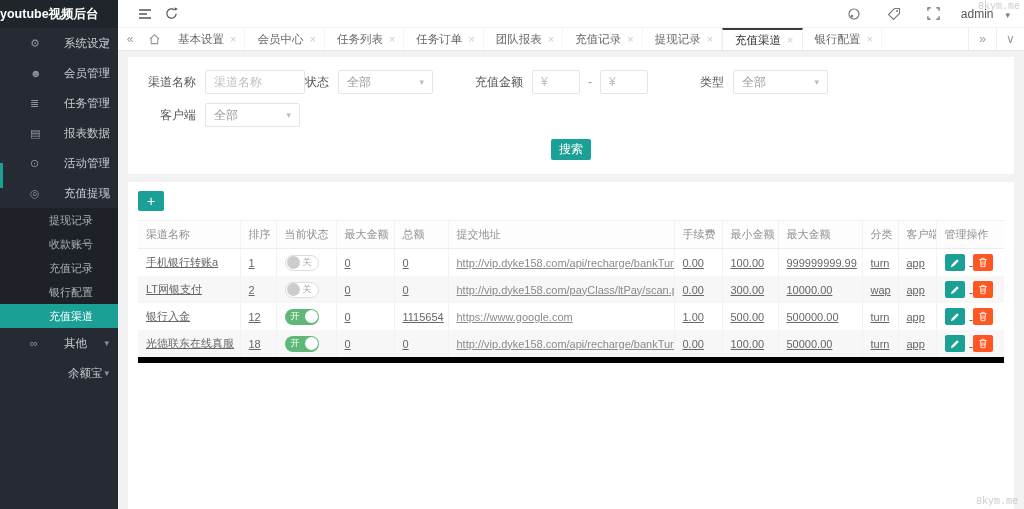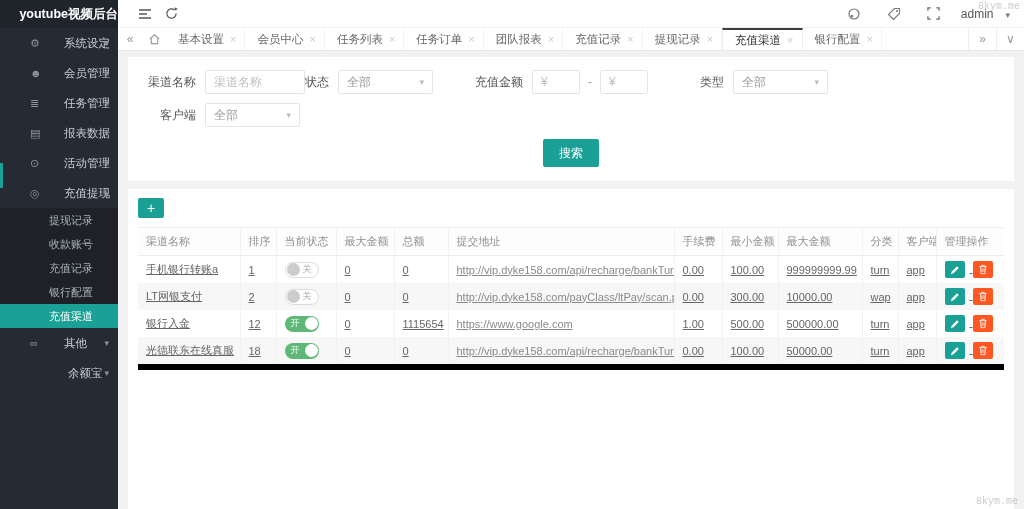--- a/index.html
+++ b/index.html
@@ -3,21 +3,21 @@
 <meta charset="utf-8">
 <style>
   * { box-sizing: border-box; margin: 0; padding: 0; }
   html,body { width:1024px; height:509px; overflow:hidden; }
   body { font-family:"Liberation Sans","DejaVu Sans",sans-serif; background:#fff; position:relative; font-size:12px; }
 
   .app { display:flex; width:1024px; height:509px; }
 
   
   .sidebar { width:118px; background:#262b33; color:#c7ccd2; flex-shrink:0; position:relative; }
-  .logo { height:28px; line-height:28px; text-align:right; color:#fff; font-size:12.5px; font-weight:bold; background:#20252c; white-space:nowrap; overflow:hidden; }
+  .logo { height:28px; line-height:28px; text-align:left; color:#fff; font-size:12.5px; font-weight:bold; background:#20252c; white-space:nowrap; overflow:hidden; }
   .nav-item { height:30px; display:flex; align-items:center; padding-left:30px; position:relative; cursor:pointer; font-size:11.5px; color:#c7ccd2; }
   .nav-item .nav-icon { width:15px; font-size:11px; color:#8d949c; flex-shrink:0; }
   .nav-item .nav-label { margin-left:19px; white-space:nowrap; }
   .nav-chev { position:absolute; right:9px; color:#8d949c; font-size:9px; }
   .nav-chev::after { content:"▾"; }
   .nav-item.expanded .nav-chev::after { content:"▴"; }
   .submenu { background:#1e2228; }
   .sub-item { height:24px; line-height:24px; padding-left:49px; font-size:11px; color:#aab1b8; cursor:pointer; white-space:nowrap; }
   .sub-item.active { background:#1aa094; color:#fff; }
   .others .nav-item.sub { padding-left:49px; }
@@ -49,21 +49,21 @@
   .f-label.w58 { width:58px; text-align:right; }
   .f-input { height:24px; border:1px solid #e5e5e5; border-radius:2px; padding:0 8px; font-size:12px; color:#666; outline:none; }
   .f-input::placeholder { color:#bfbfbf; }
   .w100 { width:100px; }
   .w95 { width:95px; }
   .w48 { width:48px; }
   .f-select { height:24px; border:1px solid #e5e5e5; border-radius:2px; padding:0 8px; display:flex; align-items:center; justify-content:space-between; color:#999; cursor:pointer; background:#fff; }
   .f-select::after { content:"▾"; color:#bbb; font-size:9px; margin-left:6px; }
   .dash { margin:0 8px; color:#999; }
   .g2 { } .g3 { margin-left:42px; } .g4 { margin-left:52px; }
-  .btn-search { display:block; margin:12px auto 2px; min-width:40px; height:28px; padding:0 16px; background:#1aa094; color:#fff; border:none; border-radius:2px; font-size:12px; cursor:pointer;font-family:Liberation Mono, monospace; }
+  .btn-search { display:block; margin:12px auto 2px; min-width:40px; height:21px; padding:0 0; background:#1aa094; color:#fff; border:none; border-radius:2px; font-size:12px; cursor:pointer;font-family:Liberation Mono, monospace; }
 
   
   .panel-table { background:#fff; margin-top:8px; padding:9px 10px; flex:1; min-height:0; }
   .btn-add { width:26px; height:20px; background:#1aa094; color:#fff; border:none; border-radius:2px; font-size:14px; line-height:16px; cursor:pointer; }
   table { width:866px; border-collapse:collapse; margin-top:9px; table-layout:fixed; font-size:11px; }
   th { font-weight:normal; color:#909090; text-align:left; padding:6px 8px; border-top:1px solid #f0f0f0; border-bottom:1px solid #ececec; background:#fdfdfd; white-space:nowrap; overflow:hidden; }
   td { padding:5px 8px; color:#666; white-space:nowrap; overflow:hidden;text-decoration:underline; }
   th, td { border-right:1px solid #f2f2f2; }
   th:last-child, td:last-child { border-right:none; }
   tbody tr:nth-child(even) td { background:#f7f7f7; }

